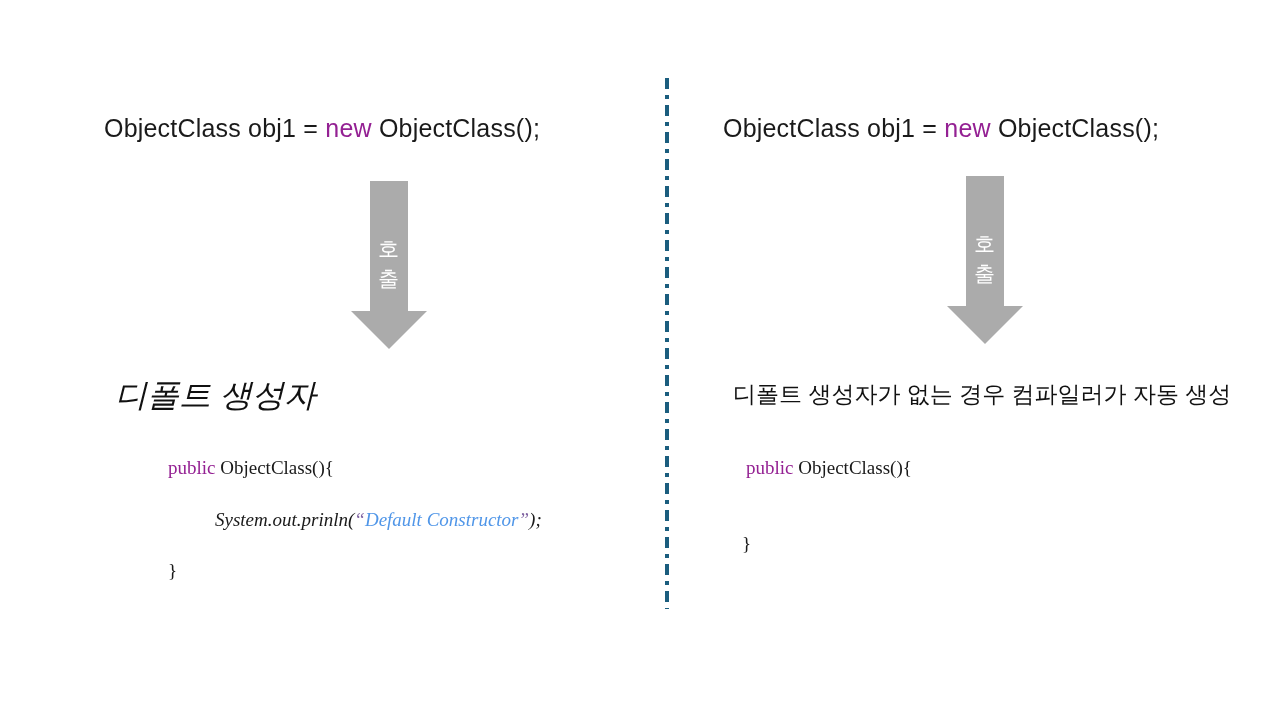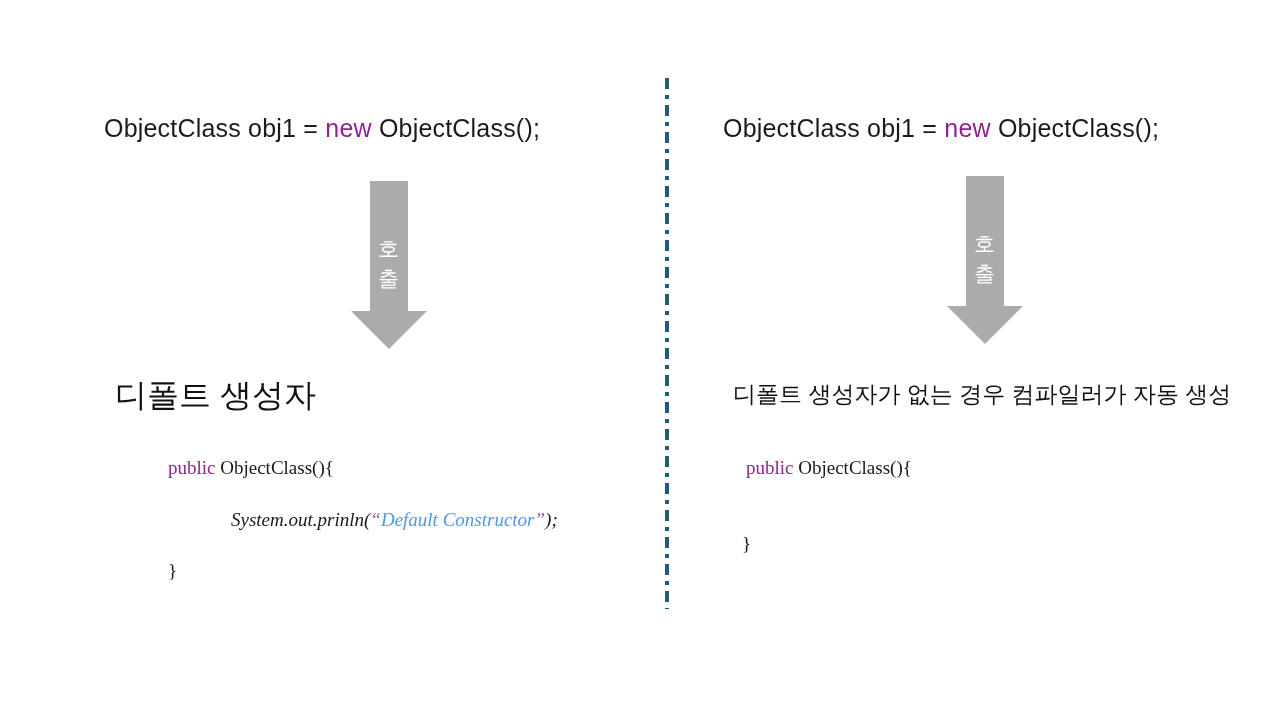--- a/index.html
+++ b/index.html
@@ -69,20 +69,21 @@
     border-right: 38px solid transparent;
     border-top: 38px solid var(--arrow);
   }
 
   
   .heading-left {
     font-size: 32px;
     font-weight: 500;
     color: #111111;
     white-space: nowrap;
+    font-style: italic;
   }
   .heading-right {
     font-size: 23px;
     font-weight: 500;
     color: #111111;
     white-space: nowrap;
   }
 
   
   .code-line {
@@ -112,21 +113,21 @@
     </div>
     <div class="arrow-head"></div>
   </div>
 
   <div class="abs heading-left" style="left:115px; top:374px;">디폴트 생성자</div>
 
   <div class="abs code-line" style="left:168px; top:457px;">
     <span class="kw">public</span><span> ObjectClass(){</span>
   </div>
 
-  <div class="abs code-line code-italic" style="left:231px; top:509px;">
+  <div class="abs code-line code-italic" style="left:215px; top:509px;">
     <span>System.out.prinln(</span><span class="quote">“</span><span class="str">Default Constructor</span><span class="quote">”</span><span>);</span>
   </div>
 
   <div class="abs code-line" style="left:168px; top:560px;">}</div>
 
   <div class="abs statement" style="left:723px; top:114px;">
     <span>ObjectClass obj1 = </span><span class="kw">new</span><span> ObjectClass();</span>
   </div>
 
   <div class="abs arrow" style="left:947px; top:176px;">

